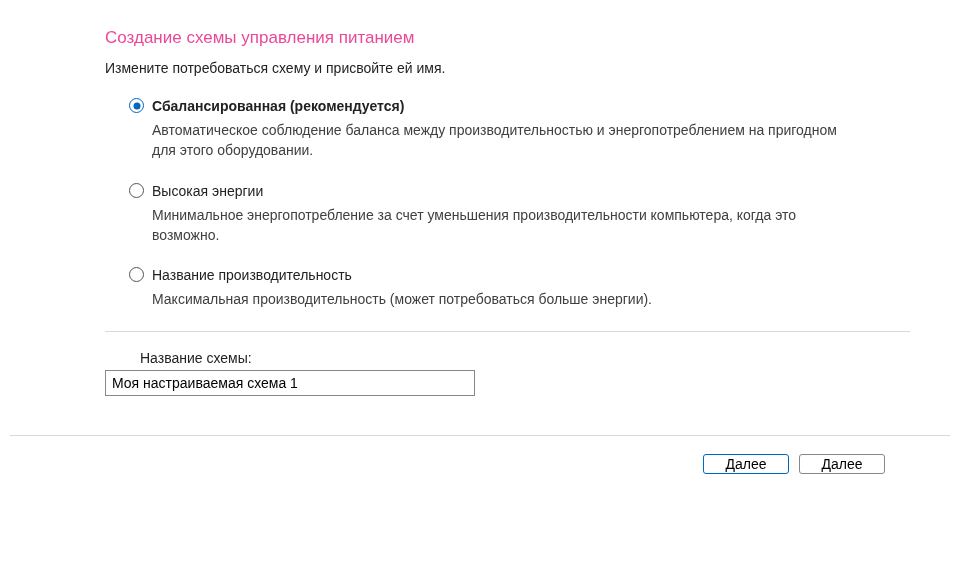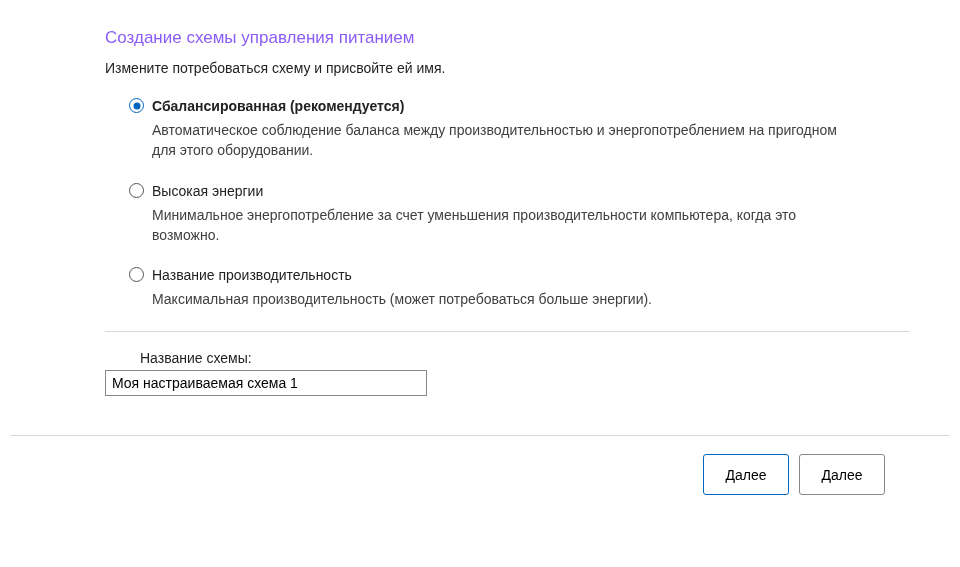--- a/index.html
+++ b/index.html
@@ -9,21 +9,21 @@
       color: #222;
       background: #fff;
       width: 960px;
       height: 567px;
       position: relative;
     }
     .page {
       padding: 28px 50px 0 105px;
     }
     .page-title {
-      color: #8b5cf6;
+      color: #ec4899;
       font-size: 17px;
       font-weight: 400;
       margin-bottom: 12px;
     }
     .page-subtitle {
       font-size: 14px;
       color: #222;
       margin-bottom: 22px;
     }
     .option {
@@ -83,21 +83,21 @@
       margin-bottom: 22px;
     }
     .name-label {
       font-size: 14px;
       color: #222;
       margin-bottom: 4px;
       display: block;
       margin-left: 35px;
     }
     .name-input {
-      width: 322px;
+      width: 370px;
       height: 26px;
       font-size: 14px;
       font-family: inherit;
       padding: 2px 6px;
       border: 1px solid #888;
       outline: none;
     }
     .footer-divider {
       border: none;
       border-top: 1px solid #d9d9d9;
@@ -108,21 +108,21 @@
     }
     .buttons {
       position: absolute;
       top: 454px;
       right: 75px;
       display: flex;
       gap: 10px;
     }
     .btn {
       min-width: 86px;
-      height: 41px;
+      height: 20px;
       padding: 0 18px;
       font-size: 14px;
       font-family: inherit;
       background: #fff;
       border: 1px solid #888;
       border-radius: 3px;
       cursor: pointer;
     }
     .btn.primary {
       border: 1.5px solid #0067c0;

